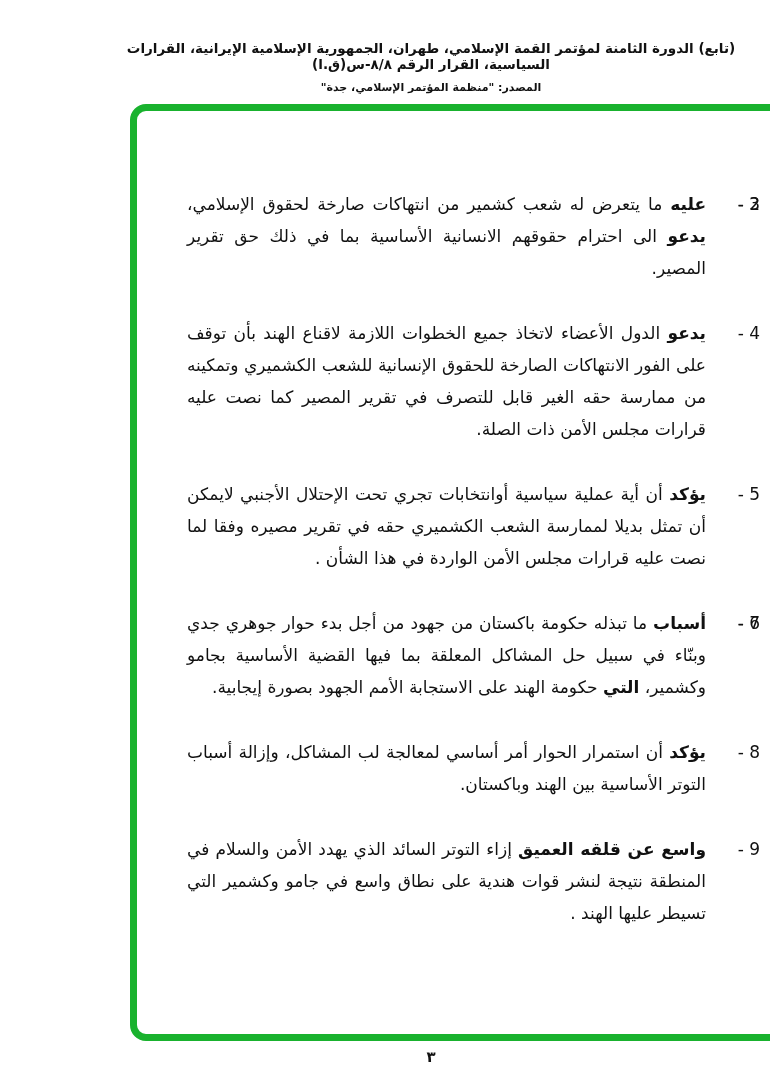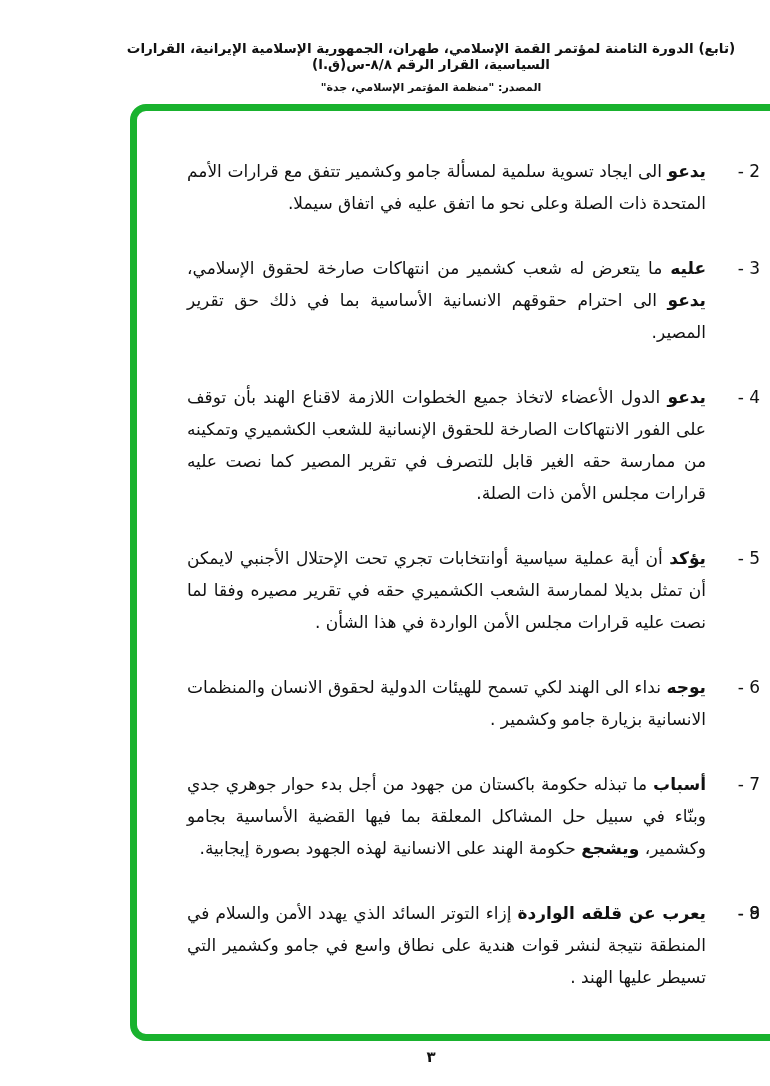--- a/index.html
+++ b/index.html
@@ -77,26 +77,26 @@
 
 <div class="page">
 
   <div class="doc-header">
     <div class="line1">(تابع) الدورة الثامنة لمؤتمر القمة الإسلامي، طهران، الجمهورية الإسلامية الإيرانية، القرارات السياسية، القرار الرقم ٨/٨-س(ق.ا)</div>
     <div class="line2">المصدر:  "منظمة المؤتمر الإسلامي، جدة"</div>
   </div>
 
   <div class="frame" style="border-color: rgb(25, 178, 46);">
     <div>
-        <div class="res-item"><span class="marker">2 -</span><span><span class="seg-bold">يدعو</span><span class="seg-normal"> الى ايجاد تسوية سلمية لمسألة جامو وكشمير تتفق مع قرارات الأمم المتحدة ذات الصلة وعلى نحو ما اتفق عليه في اتفاق سيملا.</span></span></div>
+        <div class="res-item"><span class="marker">2 -</span></div>
         <div class="res-item"><span class="marker">3 -</span><span><span class="seg-bold">عليه</span><span class="seg-normal"> ما يتعرض له شعب كشمير من انتهاكات صارخة لحقوق الإسلامي، </span><span class="seg-bold">يدعو</span><span class="seg-normal"> الى احترام حقوقهم الانسانية الأساسية بما في ذلك حق تقرير المصير.</span></span></div>
         <div class="res-item"><span class="marker">4 -</span><span><span class="seg-bold">يدعو</span><span class="seg-normal"> الدول الأعضاء لاتخاذ جميع الخطوات اللازمة لاقناع الهند بأن توقف على الفور الانتهاكات الصارخة للحقوق الإنسانية للشعب الكشميري وتمكينه من ممارسة حقه الغير قابل للتصرف في تقرير المصير كما نصت عليه قرارات مجلس الأمن ذات الصلة.</span></span></div>
         <div class="res-item"><span class="marker">5 -</span><span><span class="seg-bold">يؤكد</span><span class="seg-normal"> أن أية عملية سياسية أوانتخابات تجري تحت الإحتلال الأجنبي لايمكن أن تمثل بديلا لممارسة الشعب الكشميري حقه في تقرير مصيره وفقا لما نصت عليه قرارات مجلس الأمن الواردة في هذا الشأن .</span></span></div>
-        <div class="res-item"><span class="marker">6 -</span><span><span class="seg-bold">يوجه</span><span class="seg-normal"> نداء الى الهند لكي تسمح للهيئات الدولية لحقوق الانسان والمنظمات الانسانية بزيارة جامو وكشمير .</span></span></div>
-        <div class="res-item"><span class="marker">7 -</span><span><span class="seg-bold">أسباب</span><span class="seg-normal"> ما تبذله حكومة باكستان من جهود من أجل بدء حوار جوهري جدي وبنّاء في سبيل حل المشاكل المعلقة بما فيها القضية الأساسية بجامو وكشمير، </span><span class="seg-bold">ويشجع</span><span class="seg-normal"> حكومة الهند على الانسانية لهذه الجهود بصورة إيجابية.</span></span></div>
-        <div class="res-item"><span class="marker">8 -</span></div>
-        <div class="res-item"><span class="marker">9 -</span><span><span class="seg-bold">يعرب عن قلقه الواردة</span><span class="seg-normal"> إزاء التوتر السائد الذي يهدد الأمن والسلام في المنطقة نتيجة لنشر قوات هندية على نطاق واسع في جامو وكشمير التي تسيطر عليها الهند .</span></span></div>
+        <div class="res-item"><span class="marker">6 -</span></div>
+        <div class="res-item"><span class="marker">7 -</span><span><span class="seg-bold">أسباب</span><span class="seg-normal"> ما تبذله حكومة باكستان من جهود من أجل بدء حوار جوهري جدي وبنّاء في سبيل حل المشاكل المعلقة بما فيها القضية الأساسية بجامو وكشمير، </span><span class="seg-bold">التي</span><span class="seg-normal"> حكومة الهند على الاستجابة الأمم الجهود بصورة إيجابية.</span></span></div>
+        <div class="res-item"><span class="marker">8 -</span><span><span class="seg-bold">يؤكد</span><span class="seg-normal"> أن استمرار الحوار أمر أساسي لمعالجة لب المشاكل، وإزالة أسباب التوتر الأساسية بين الهند وباكستان.</span></span></div>
+        <div class="res-item"><span class="marker">9 -</span><span><span class="seg-bold">واسع عن قلقه العميق</span><span class="seg-normal"> إزاء التوتر السائد الذي يهدد الأمن والسلام في المنطقة نتيجة لنشر قوات هندية على نطاق واسع في جامو وكشمير التي تسيطر عليها الهند .</span></span></div>
       </div>
   </div>
 
   <div class="page-footer">٣</div>
 
 </div>
 
 </body></html>

